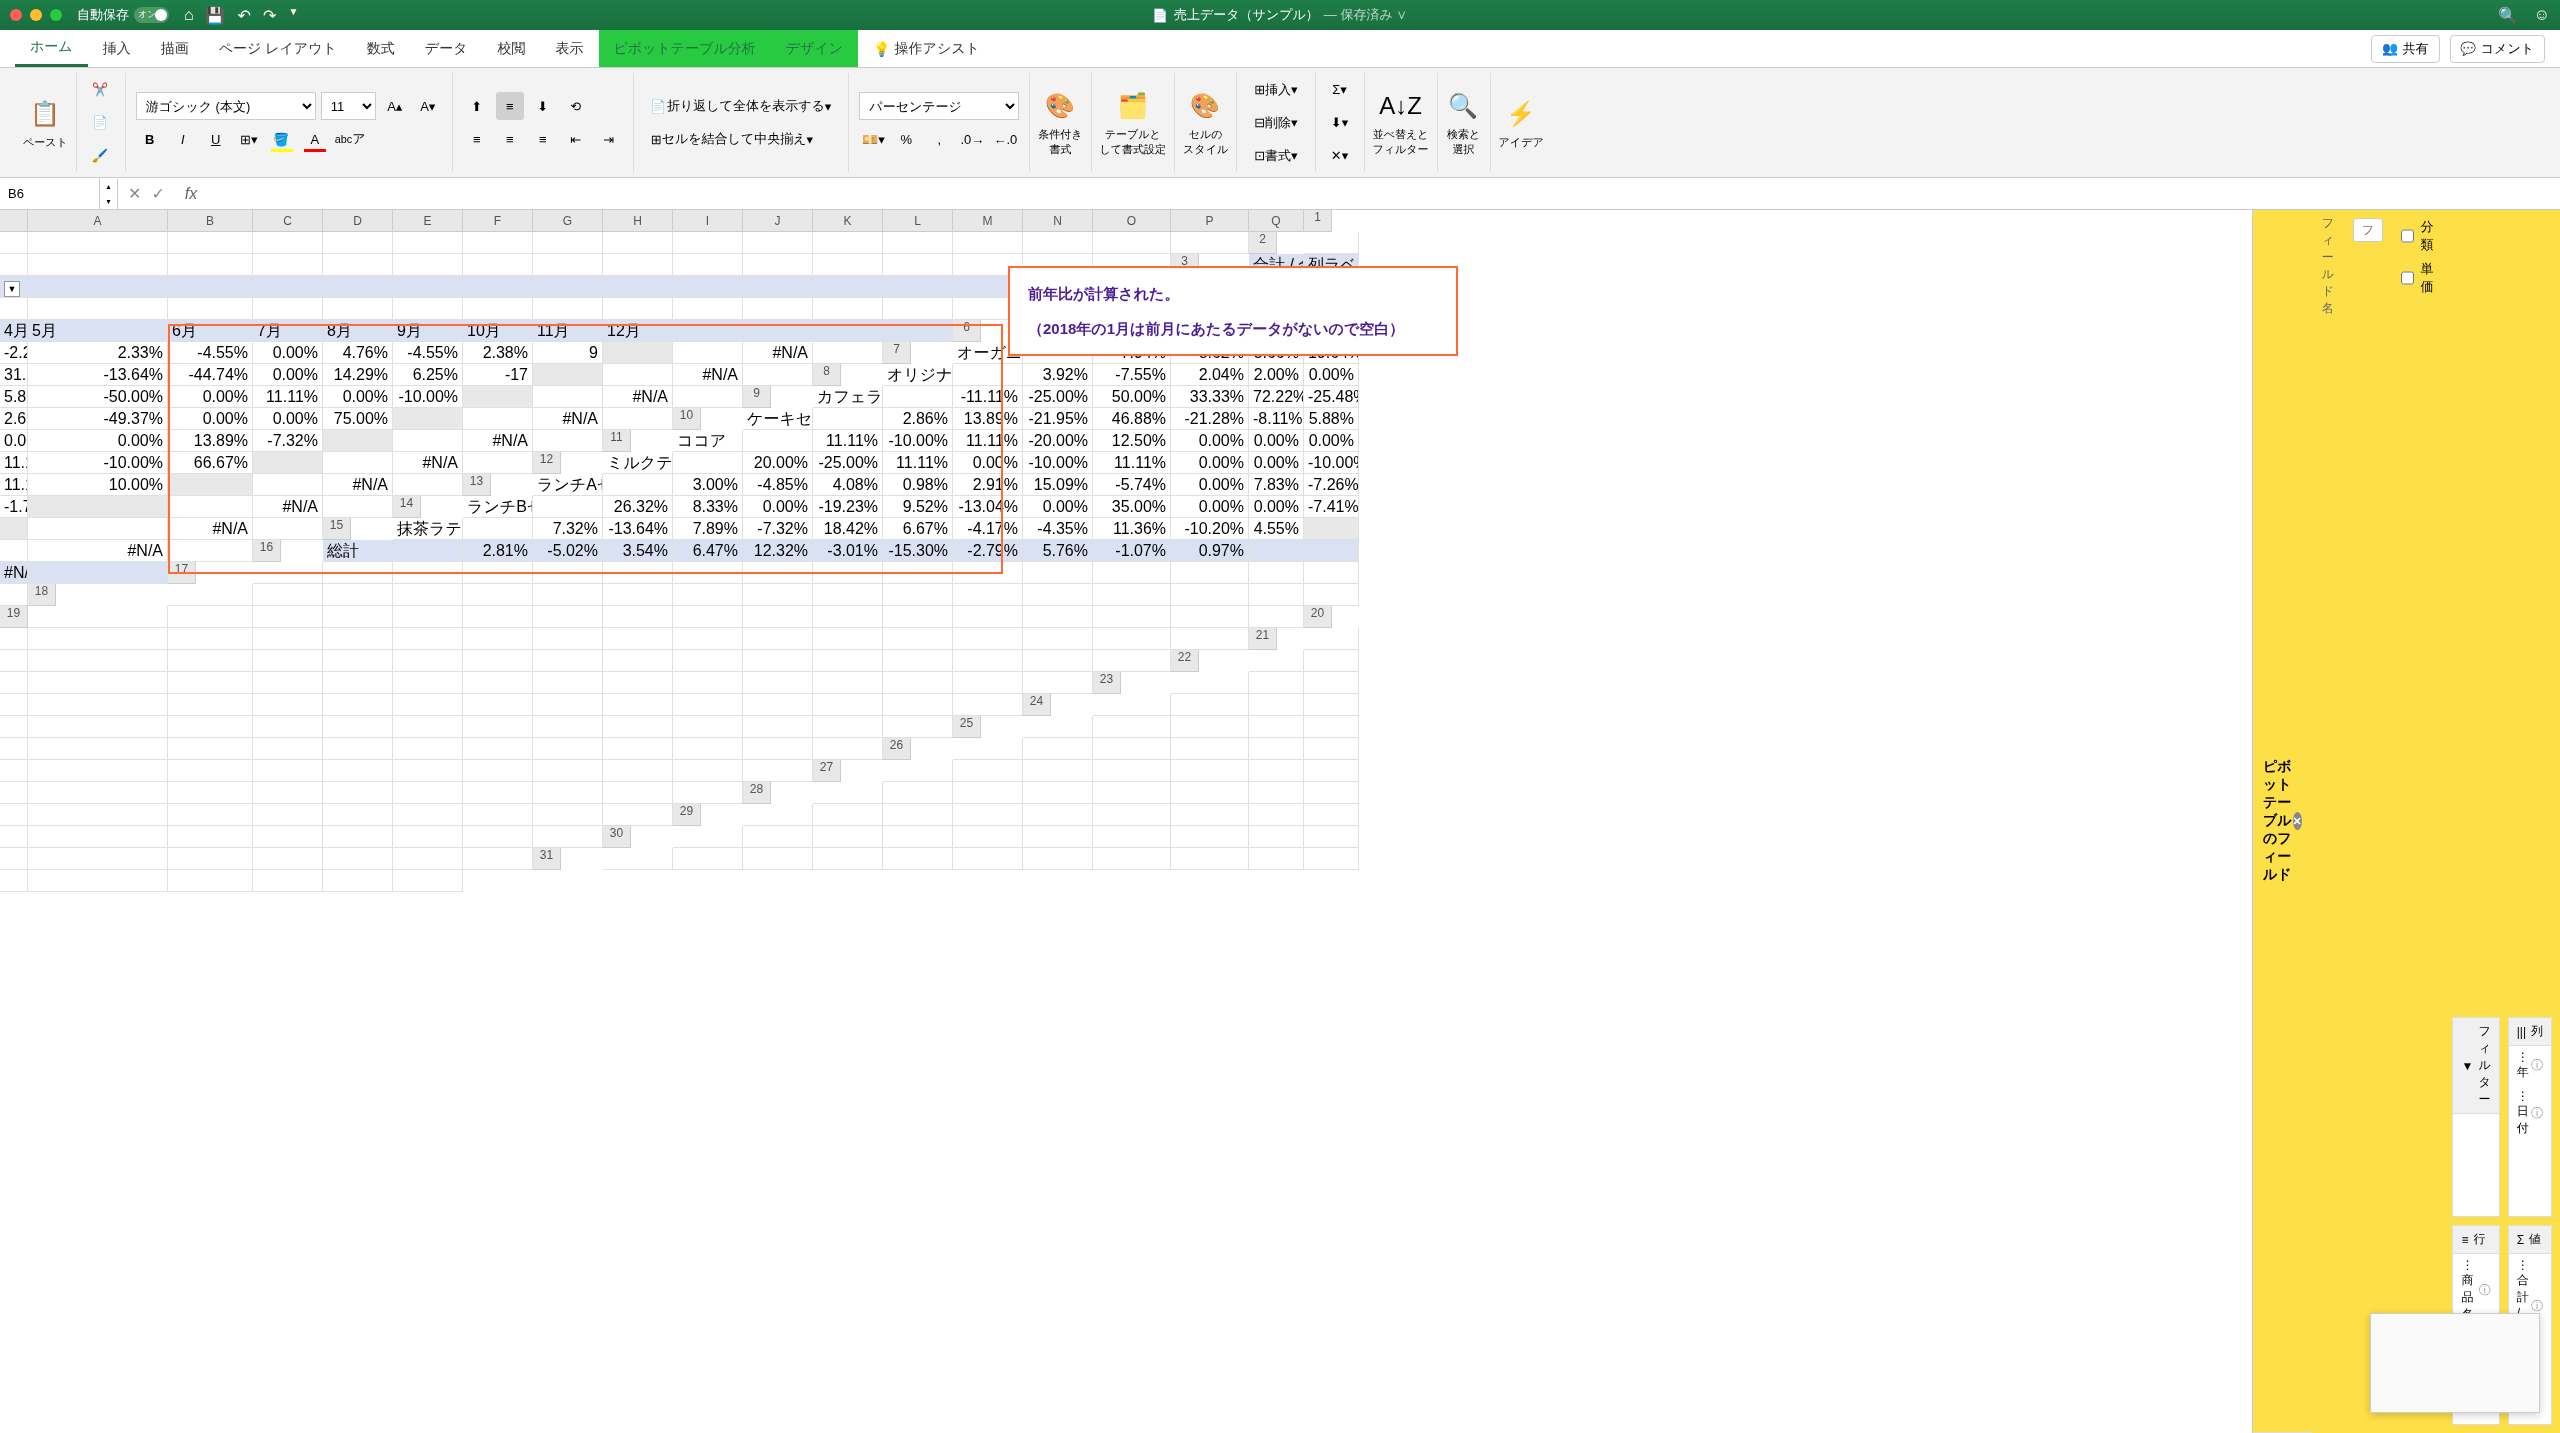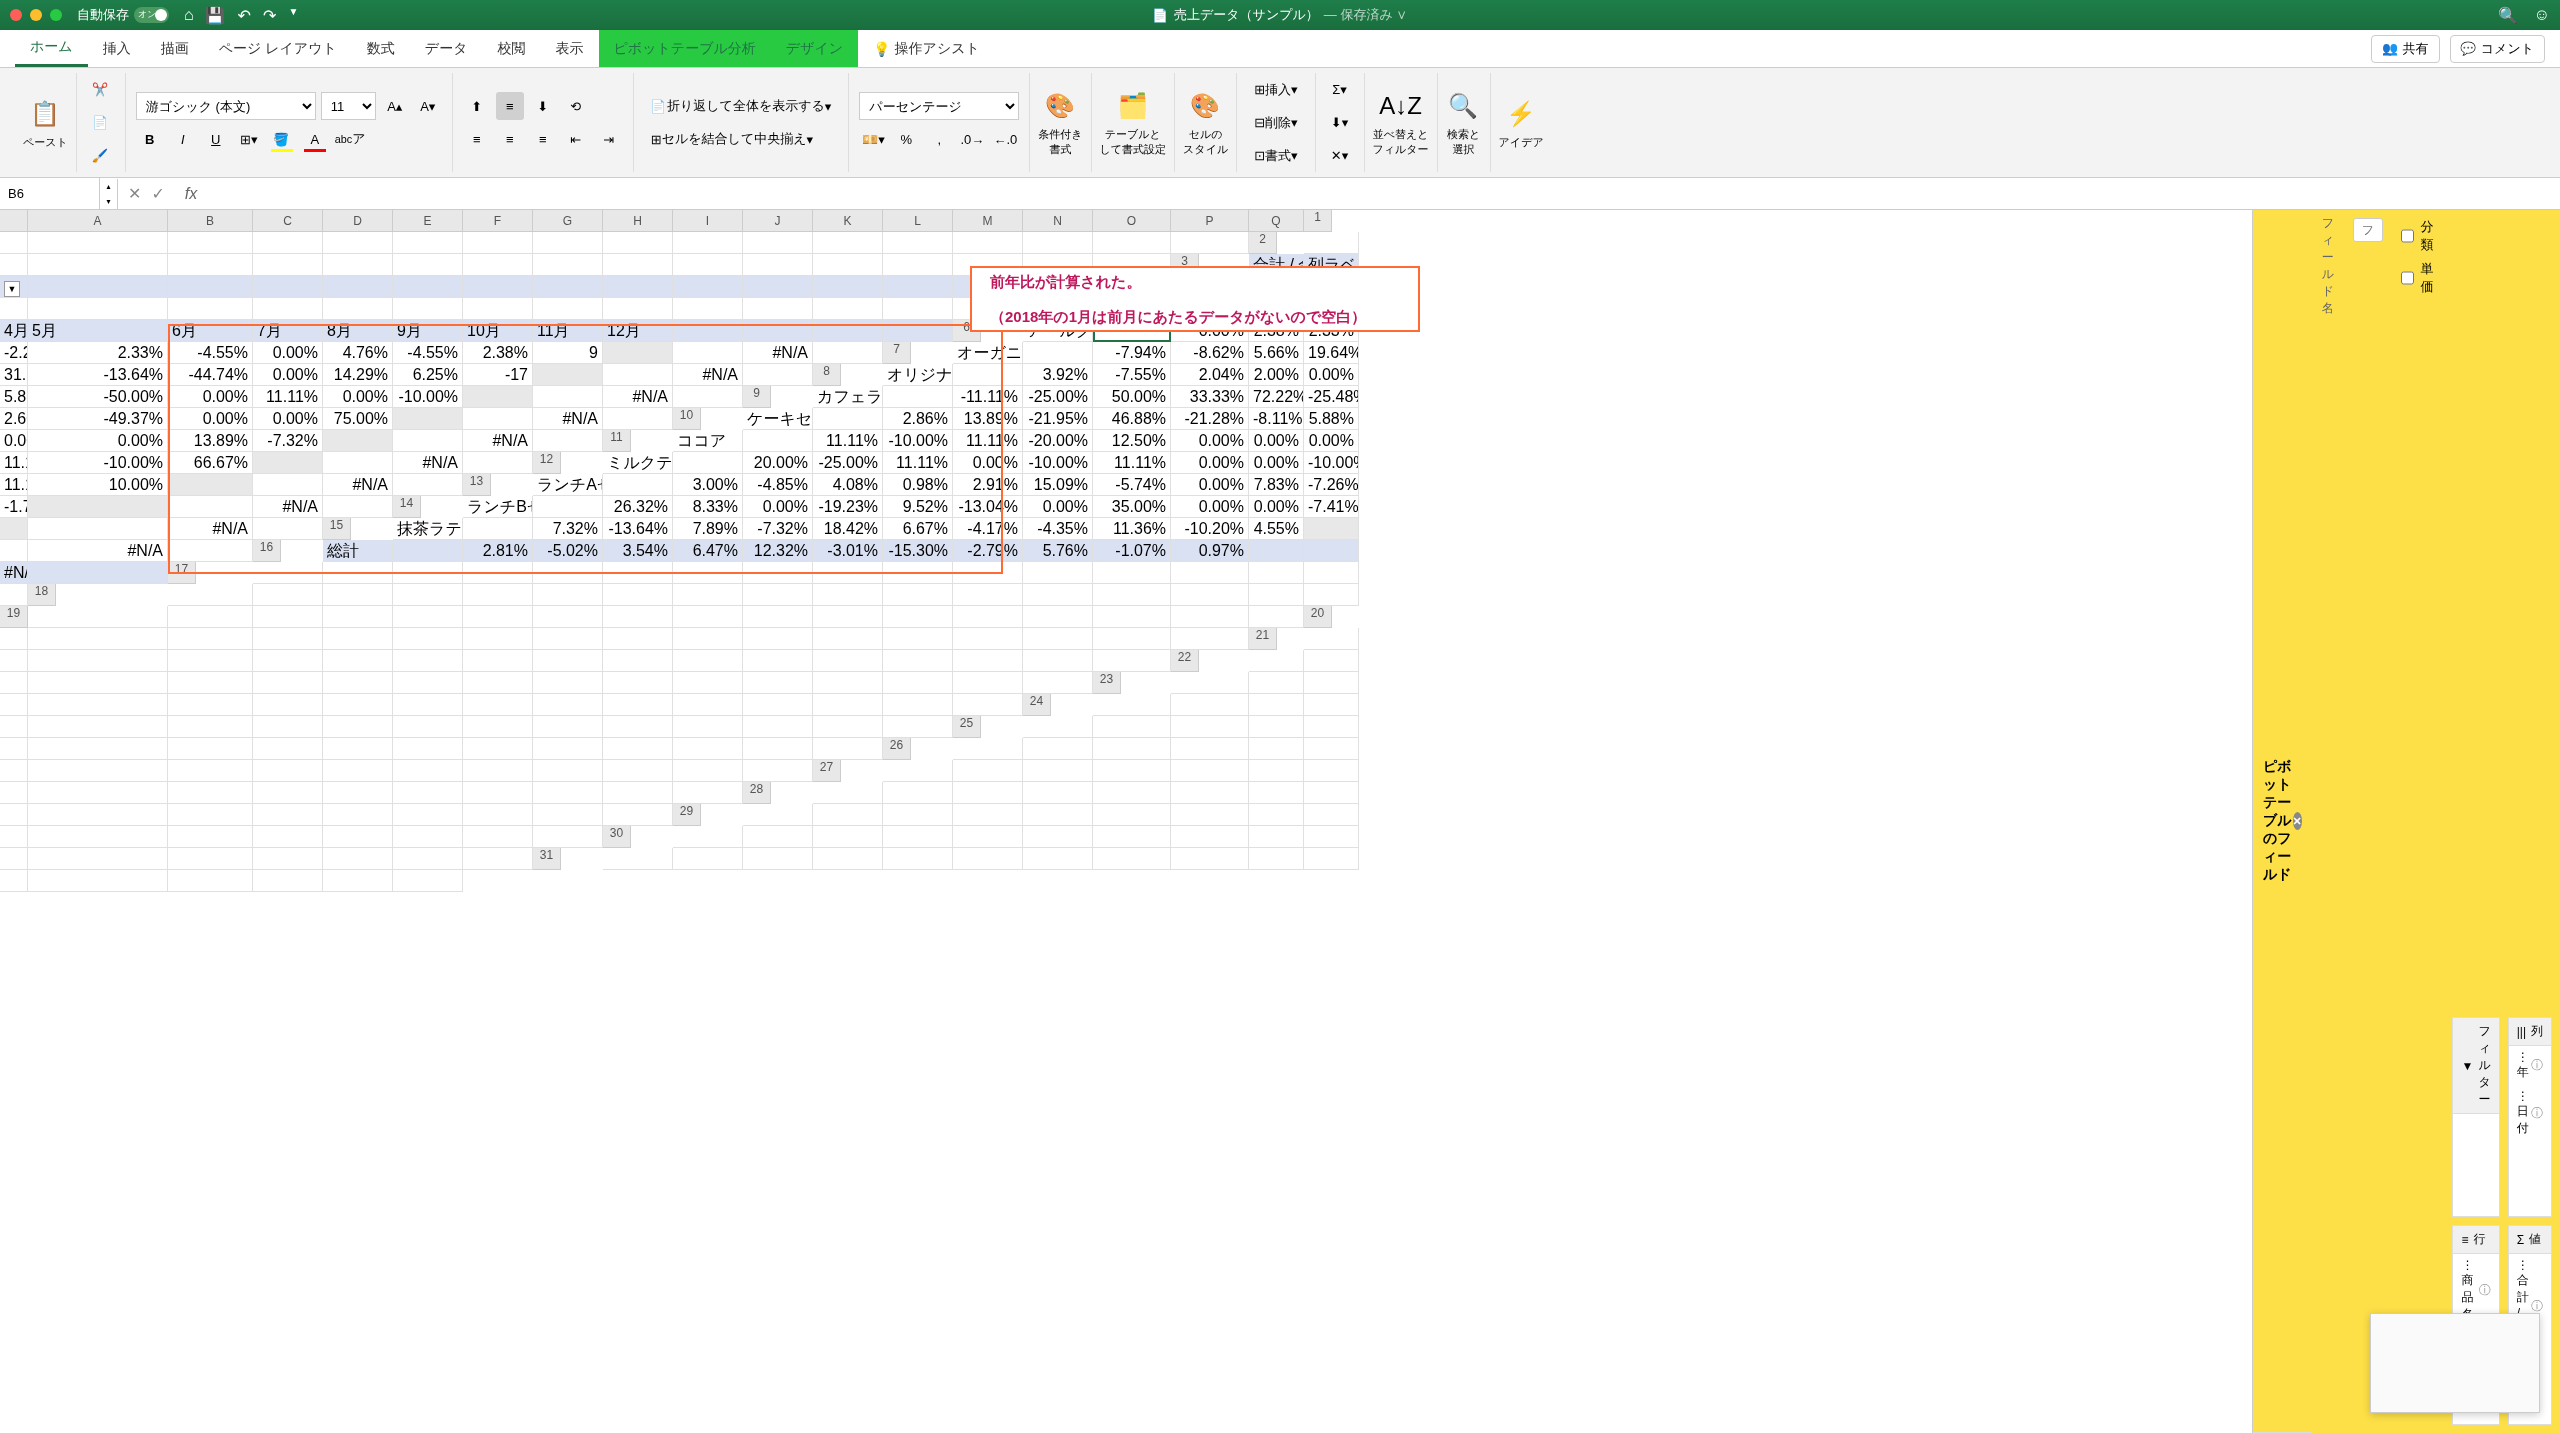--- a/index.html
+++ b/index.html
@@ -38,21 +38,21 @@
 .fx-btns{display:flex;gap:10px;padding:0 10px;color:#888;}
 .fx-label{font-style:italic;padding:0 10px;color:#666;}
 .main{display:flex;height:calc(100% - 210px);}
 .sheet-area{flex:1;overflow:hidden;position:relative;}
 .colhdr{background:#e8e8e8;border-right:1px solid #ccc;border-bottom:1px solid #ccc;text-align:center;height:22px;line-height:22px;font-size:12px;color:#555;position:sticky;top:0;}
 .rowhdr{background:#e8e8e8;border-right:1px solid #ccc;border-bottom:1px solid #ccc;text-align:center;width:28px;font-size:12px;color:#555;position:sticky;left:0;}
 .cell{border-right:1px solid #e0e0e0;border-bottom:1px solid #e0e0e0;height:22px;padding:0 4px;line-height:22px;white-space:nowrap;overflow:hidden;}
 .cell.right{text-align:right;}
 .cell.bold{font-weight:normal;}
 .cell.hdr-row{background:#d9e1f2;}
-.callout{position:absolute;border:2px solid #ff6b35;background:#fff;padding:0 18px;color:#be185d;font-size:15px;font-weight:bold;line-height:1.8;z-index:100;}
+.callout{position:absolute;border:2px solid #ff6b35;background:#fff;padding:12px 18px;color:#4c1d95;font-size:15px;font-weight:bold;line-height:1.8;z-index:100;margin-left:38px;}
 .red-box{position:absolute;border:2px solid #ff6b35;z-index:50;pointer-events:none;}
 .fields-pane{width:308px;background:#fde047;border-left:1px solid #ccc;display:flex;flex-direction:row;}
 .fp-header{padding:10px;font-size:14px;font-weight:bold;border-bottom:1px solid #ddd;display:flex;justify-content:space-between;align-items:center;}
 .fp-close{width:18px;height:18px;border-radius:50%;background:#888;color:#fff;display:flex;align-items:center;justify-content:center;font-size:11px;}
 .fp-search{padding:8px;}
 .fp-search input{width:100%;padding:4px 8px;border:1px solid #ccc;border-radius:3px;font-size:12px;}
 .fp-label{padding:5px 10px;font-size:12px;color:#666;}
 .fp-list{padding:5px 10px;}
 .fp-item{display:flex;align-items:center;gap:6px;padding:3px 0;font-size:13px;}
 .fp-item input{width:14px;height:14px;}

